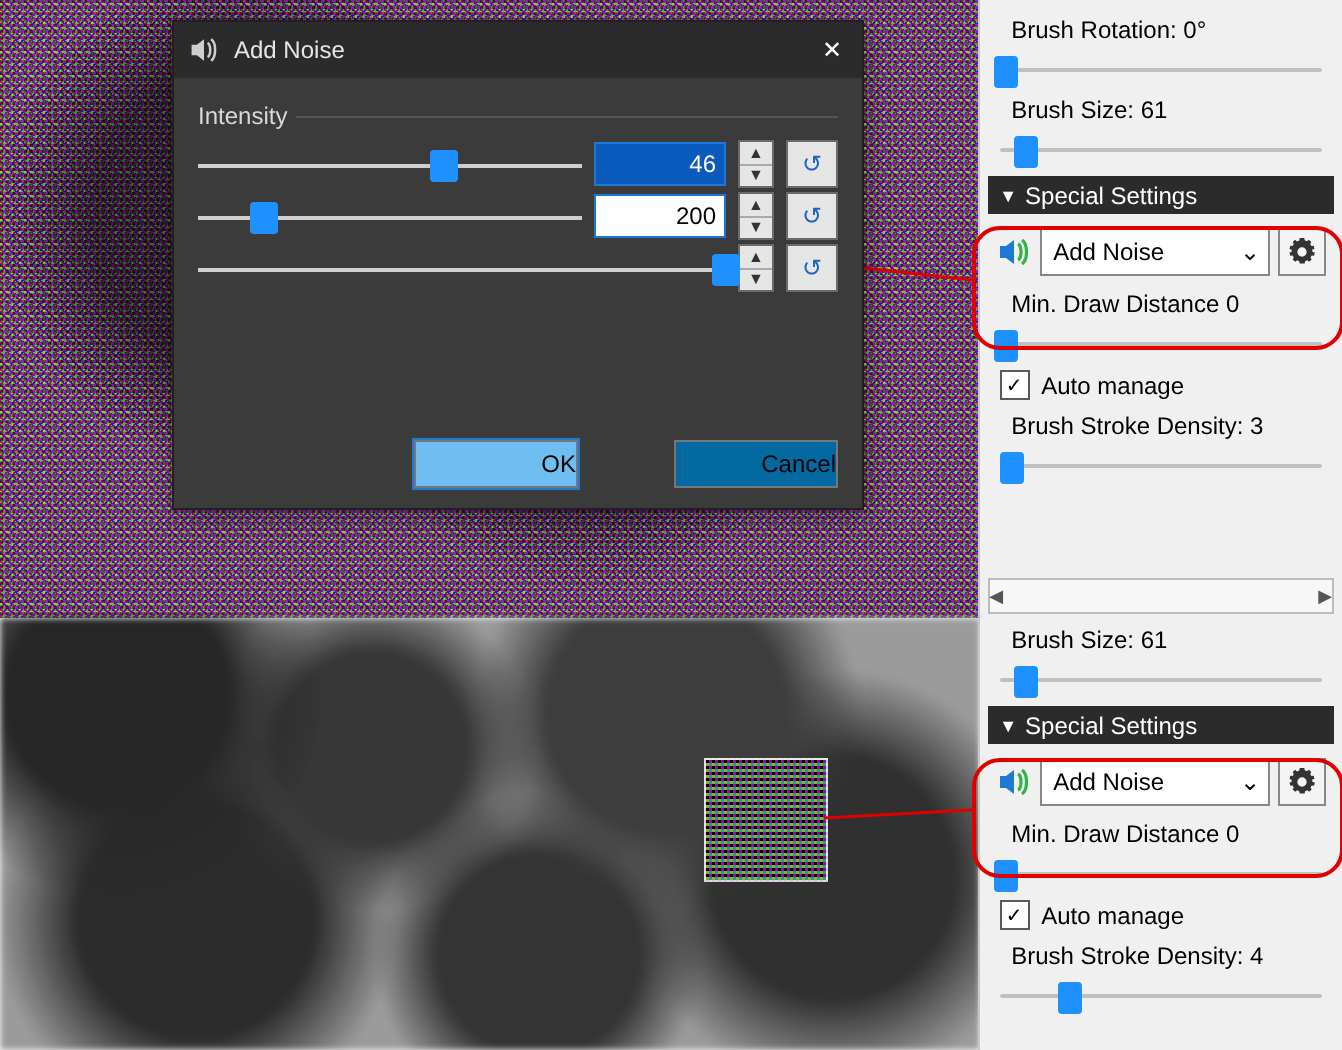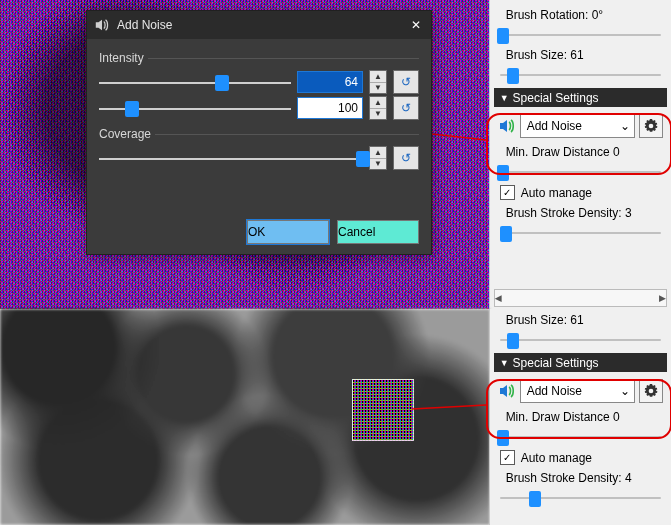--- a/index.html
+++ b/index.html
@@ -154,25 +154,26 @@
   .spin div { flex: 1; background: #e6e6e6; display: flex; align-items: center; justify-content: center; font-size: 8px; color: #333; }
   .spin div:first-child { border-bottom: 1px solid #aaa; }
   .undo-btn {
     width: 24px; height: 22px; background: #e6e6e6; border: 1px solid #6a6a6a;
     display: flex; align-items: center; justify-content: center; color: #1b66c0;
   }
   .dlg-buttons {
     position: absolute; right: 12px; bottom: 10px; display: flex; gap: 8px;
   }
   .dlg-btn {
-    width: 80px; height: 22px; display: flex; align-items: center; justify-content: flex-start;
+    width: 80px; height: 22px; display: flex; align-items: center; justify-content: flex-end;
     border: 1px solid #777;
+    margin-left: 40px;
   }
   .dlg-btn.ok { background: #6fbef2; color: #000; outline: 1px solid #1e78d6; }
-  .dlg-btn.cancel { background: #5eead4; color: #000; }
+  .dlg-btn.cancel { background: #0369a1; color: #000; }
 </style>
 </head>
 <body>
 
 <div class="root">
 
   <div class="half top-half">
     <div class="canvas canvas-top">
       <div class="noise-overlay"></div>
     </div>
@@ -264,52 +265,48 @@
       <div class="dlabel-row">
           <span>Intensity</span>
           <span class="dlabel-line"></span>
         </div>
       <div class="drow">
         <div class="dslider">
           <div class="dtrack"></div>
             <div class="dthumb" style="left:64%"></div>
         </div>
         <div class="dnum sel">
-            <span>64</span>
+            <span>46</span>
           </div>
         <div class="spin">
           <div>▲</div>
           <div>▼</div>
         </div>
         <div class="undo-btn">
             <span>↺</span>
           </div>
       </div>
 
       <div class="drow">
         <div class="dslider">
           <div class="dtrack"></div>
             <div class="dthumb" style="left:17%"></div>
         </div>
         <div class="dnum">
-            <span>100</span>
+            <span>200</span>
           </div>
         <div class="spin">
           <div>▲</div>
           <div>▼</div>
         </div>
         <div class="undo-btn">
             <span>↺</span>
           </div>
       </div>
 
-      <div class="dlabel-row">
-          <span>Coverage</span>
-          <span class="dlabel-line"></span>
-        </div>
       <div class="drow">
         <div class="dslider">
           <div class="dtrack"></div>
             <div class="dthumb" style="left:100%"></div>
         </div>
         <div class="spin">
           <div>▲</div>
           <div>▼</div>
         </div>
         <div class="undo-btn">

